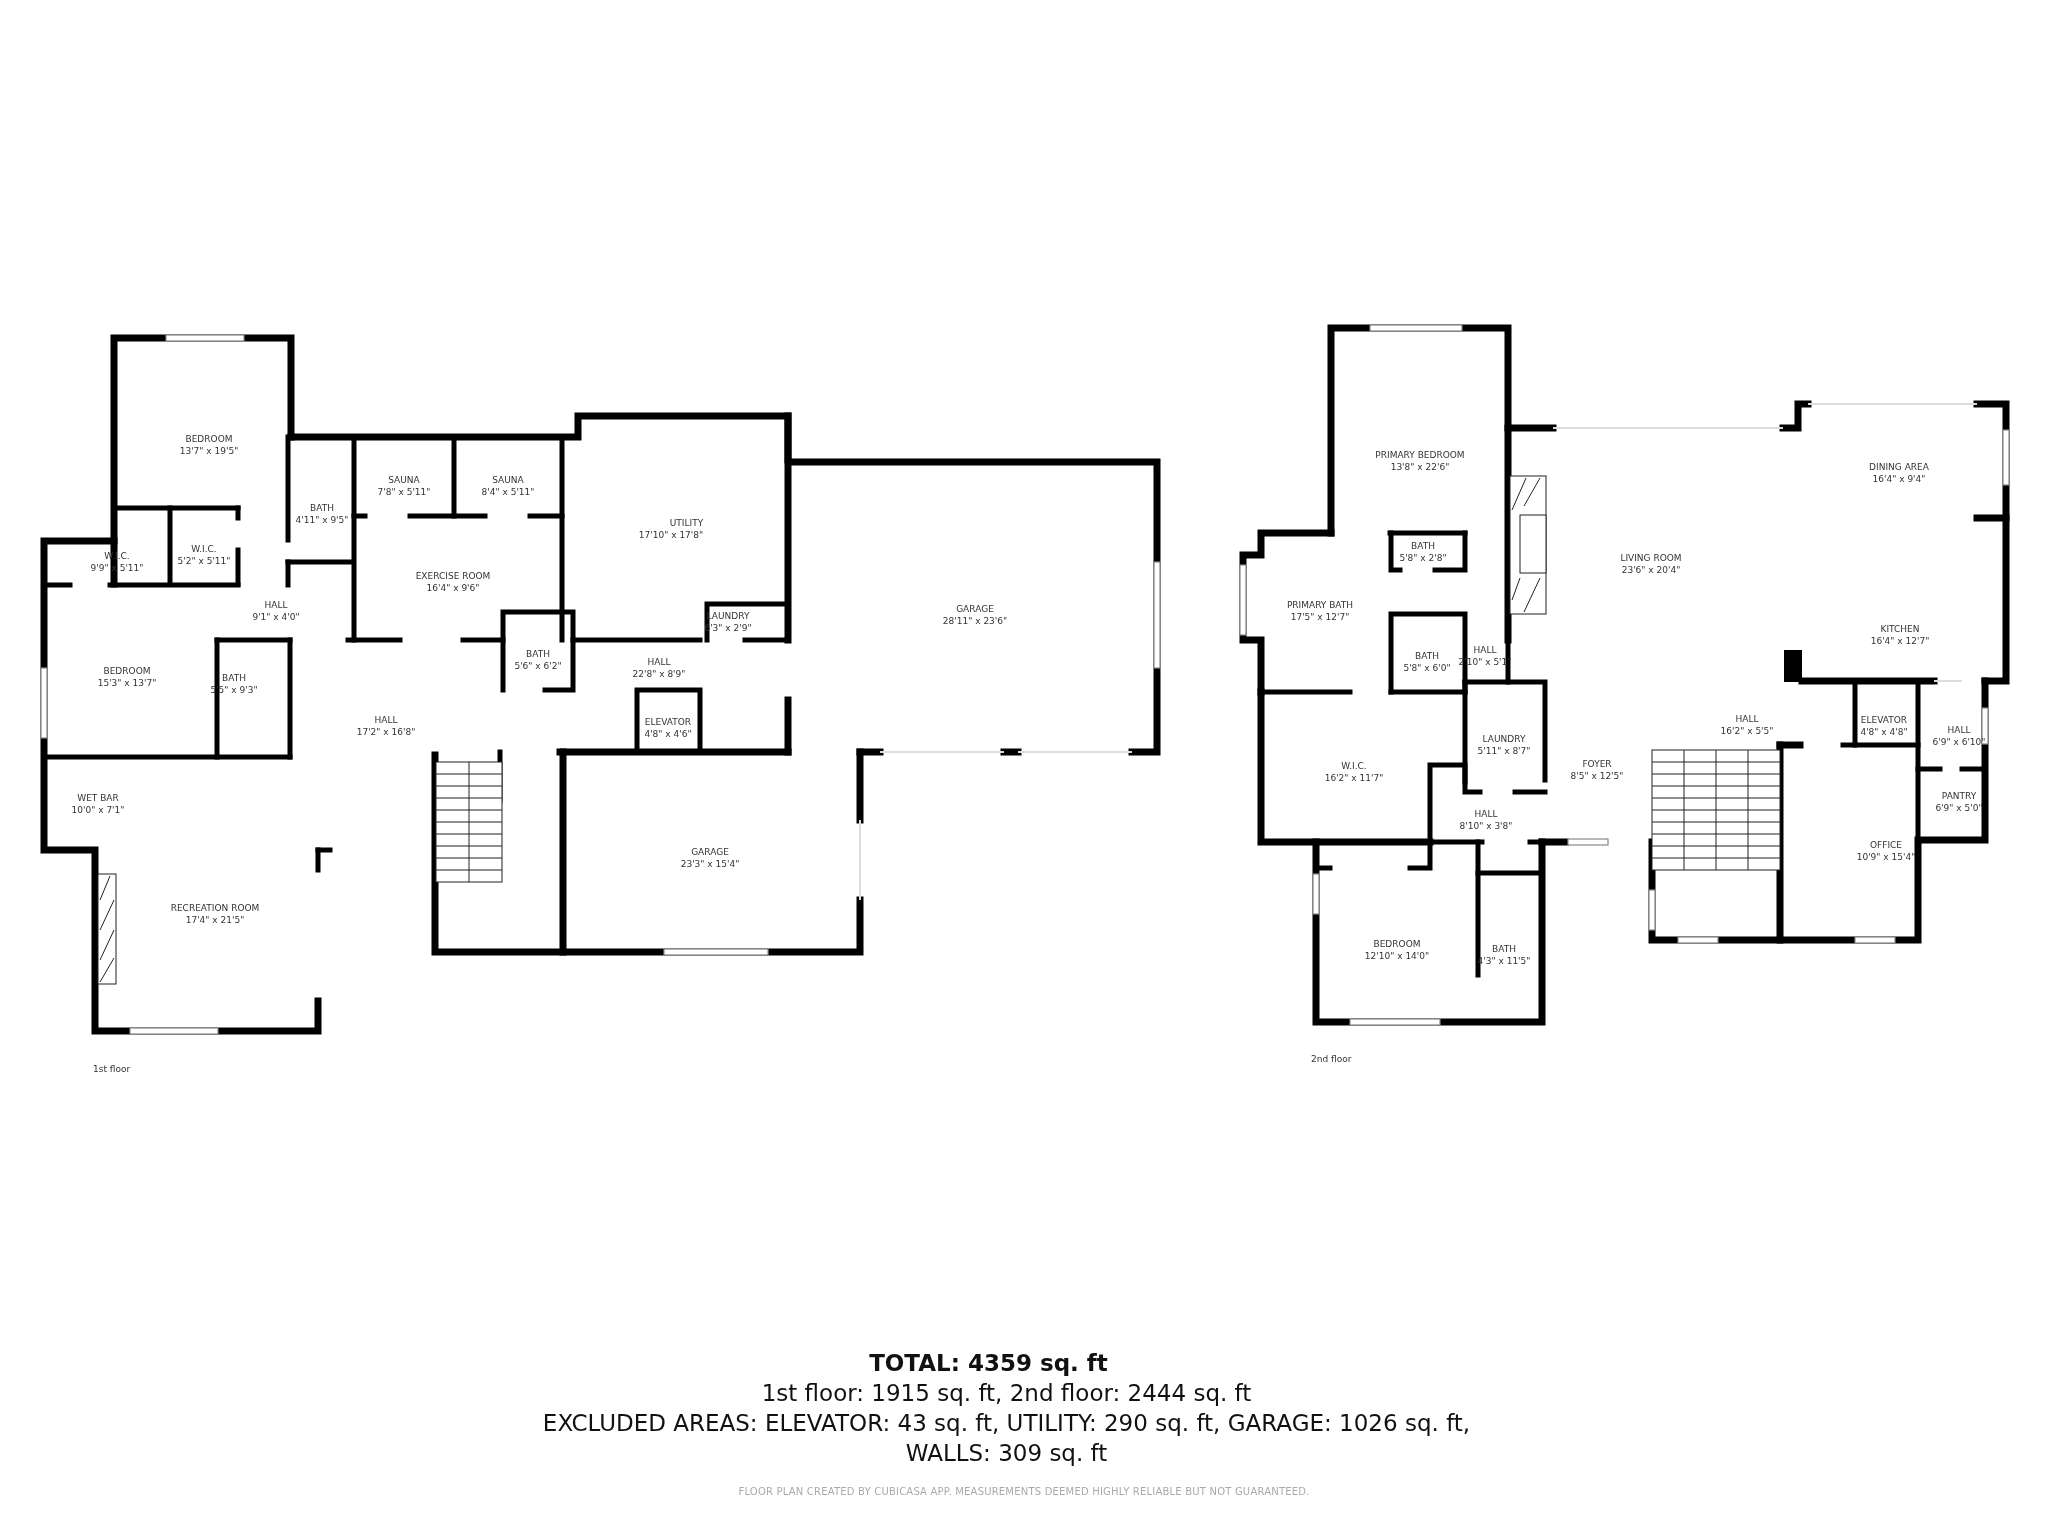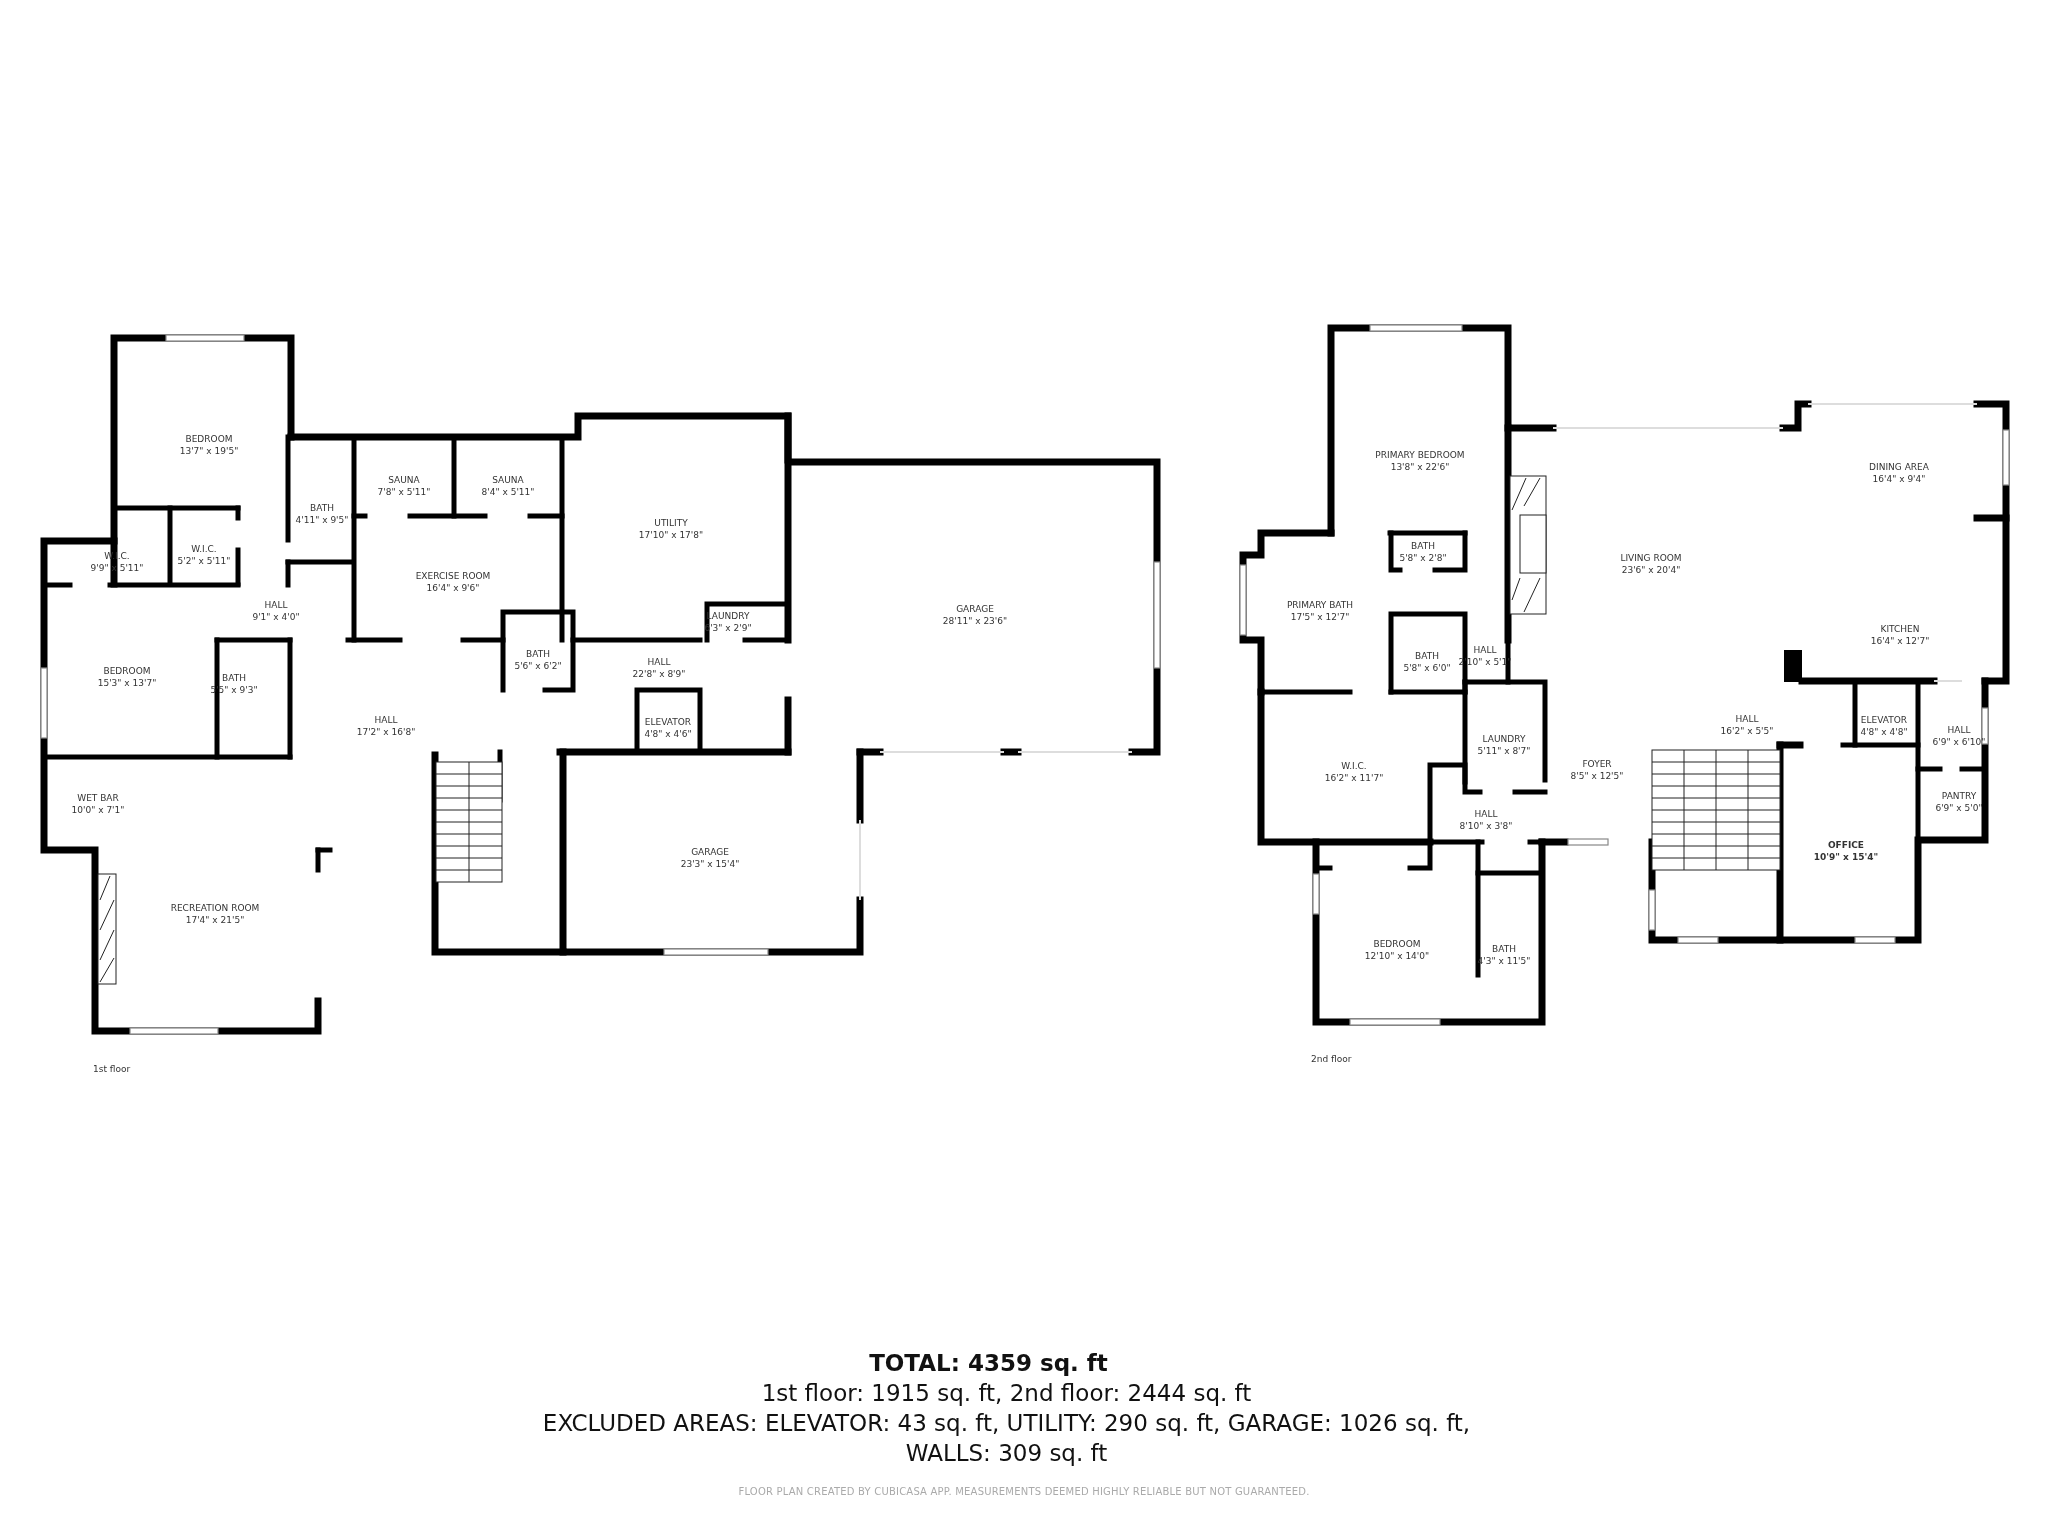--- a/index.html
+++ b/index.html
@@ -220,21 +220,21 @@
       <span class="d">4'11" x 9'5"</span>
     </div>
   <div class="room-label" style="left:404px;top:486px;">
       <span class="n">SAUNA</span>
       <span class="d">7'8" x 5'11"</span>
     </div>
   <div class="room-label" style="left:508px;top:486px;">
       <span class="n">SAUNA</span>
       <span class="d">8'4" x 5'11"</span>
     </div>
-  <div class="room-label" style="left:671px;top:529px;">
+  <div class="room-label" style="left:671px;top:529px;text-align:right;">
       <span class="n">UTILITY</span>
       <span class="d">17'10" x 17'8"</span>
     </div>
   <div class="room-label" style="left:117px;top:562px;">
       <span class="n">W.I.C.</span>
       <span class="d">9'9" x 5'11"</span>
     </div>
   <div class="room-label" style="left:204px;top:555px;">
       <span class="n">W.I.C.</span>
       <span class="d">5'2" x 5'11"</span>
@@ -352,21 +352,21 @@
       <span class="d">8'5" x 12'5"</span>
     </div>
   <div class="room-label" style="left:1959px;top:802px;">
       <span class="n">PANTRY</span>
       <span class="d">6'9" x 5'0"</span>
     </div>
   <div class="room-label" style="left:1486px;top:820px;">
       <span class="n">HALL</span>
       <span class="d">8'10" x 3'8"</span>
     </div>
-  <div class="room-label" style="left:1846px;top:851px;font-weight:bold;">
+  <div class="room-label" style="left:1886px;top:851px;">
       <span class="n">OFFICE</span>
       <span class="d">10'9" x 15'4"</span>
     </div>
   <div class="room-label" style="left:1397px;top:950px;">
       <span class="n">BEDROOM</span>
       <span class="d">12'10" x 14'0"</span>
     </div>
   <div class="room-label" style="left:1504px;top:955px;">
       <span class="n">BATH</span>
       <span class="d">4'3" x 11'5"</span>

